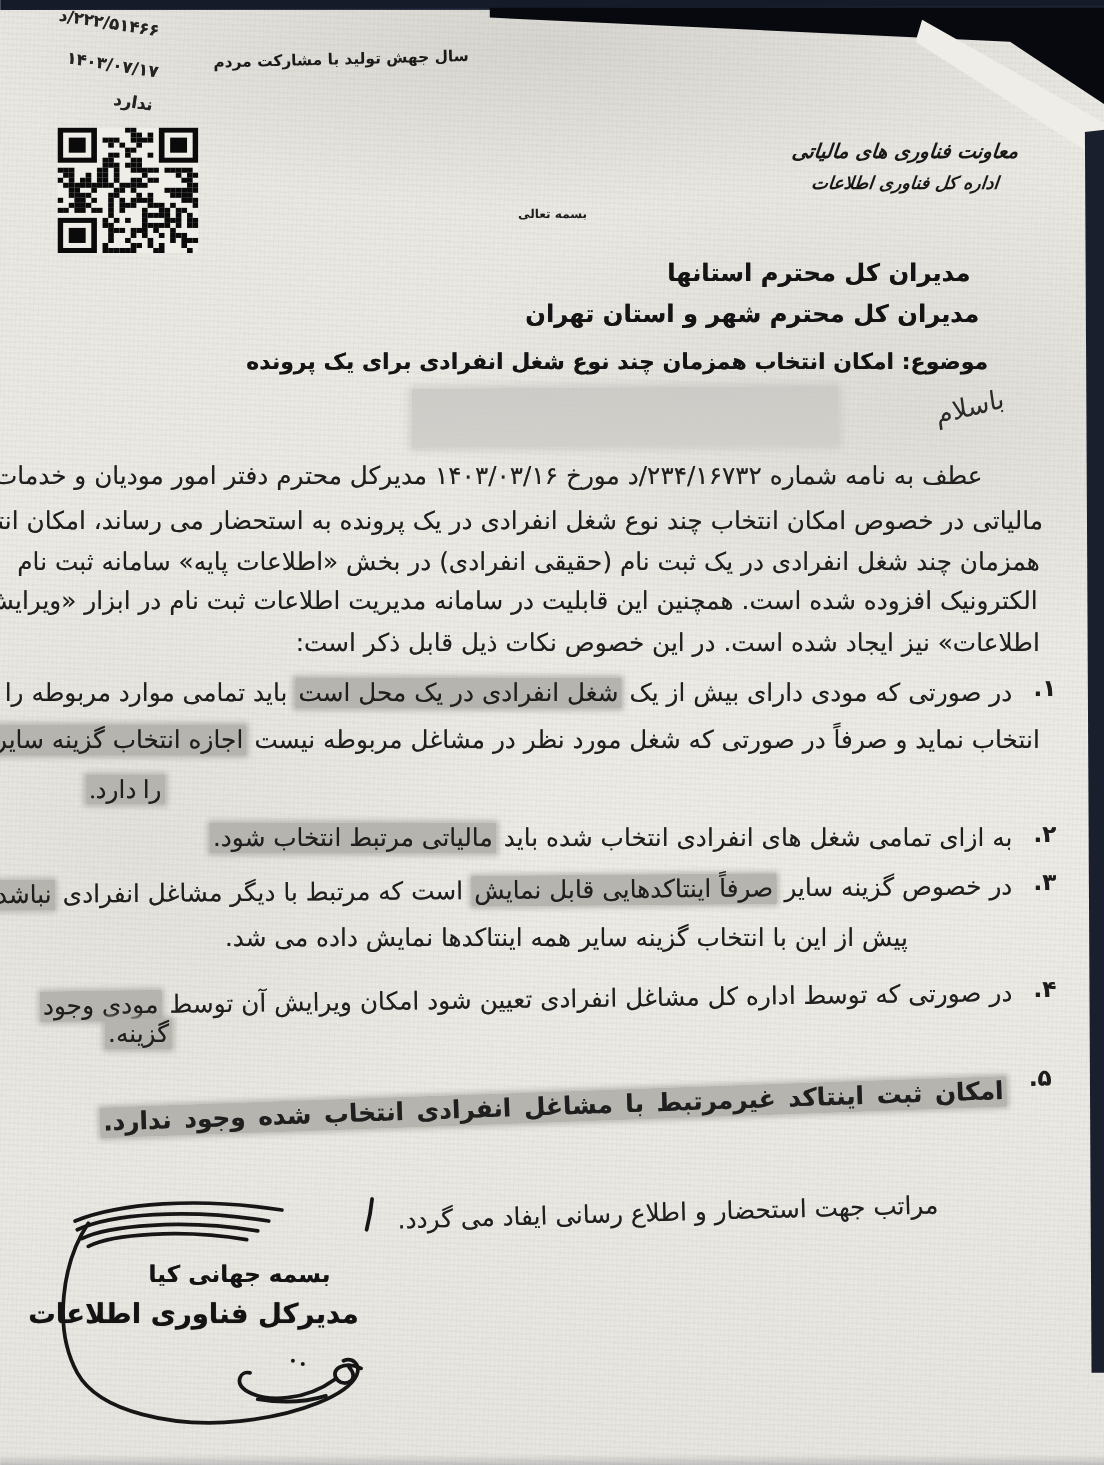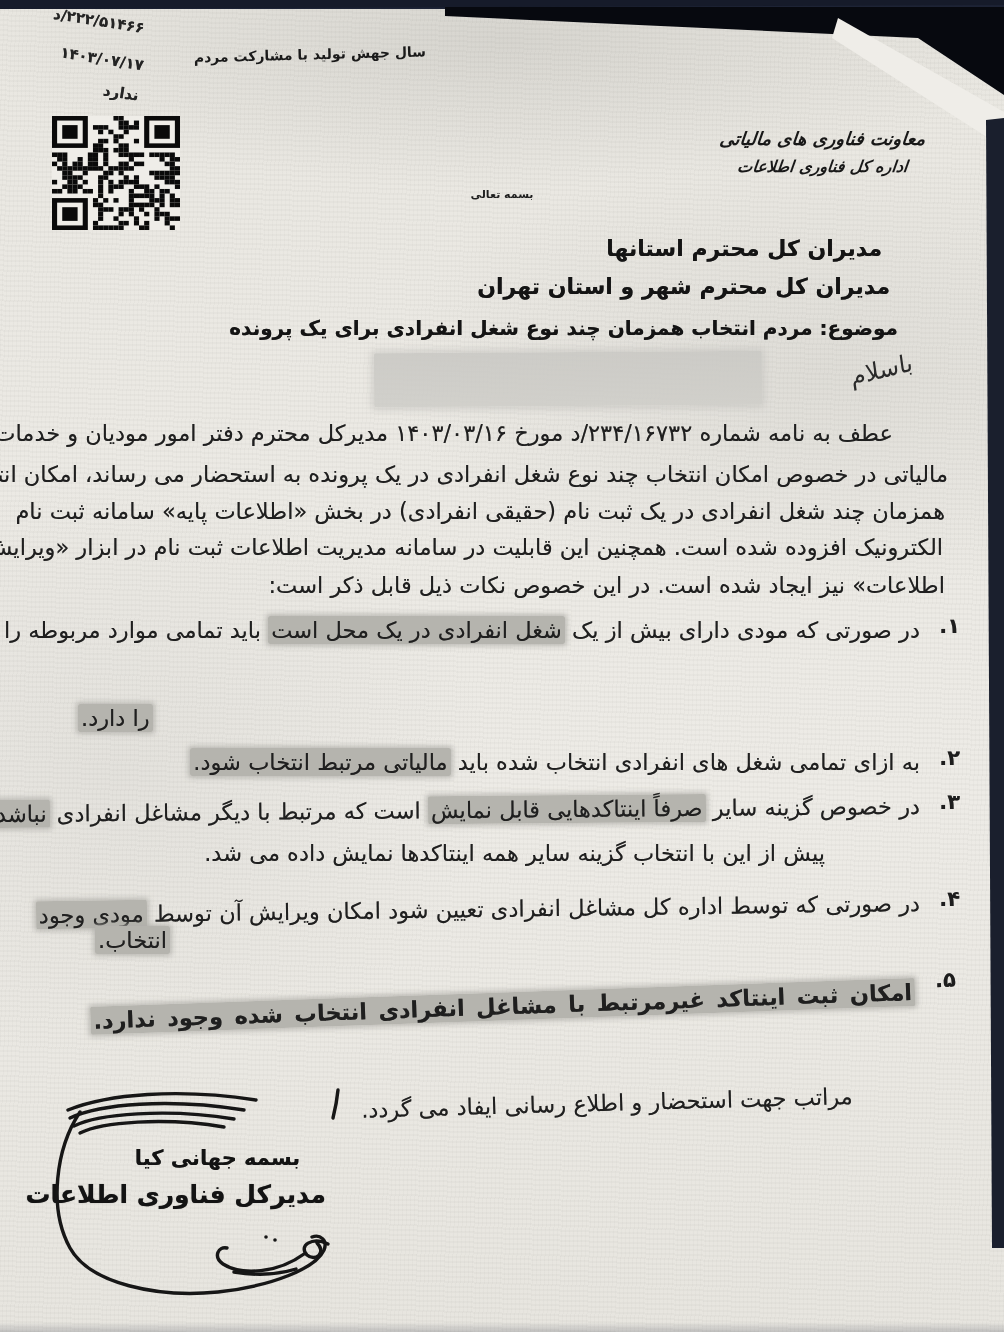--- a/index.html
+++ b/index.html
@@ -54,21 +54,21 @@
   .bl4{top:565px;right:59px;}
   .item-no{position:absolute;font-size:21px;font-weight:bold;color:#1d1d1d;
     text-shadow:0 0 .4px rgba(0,0,0,.45);}
   .no0{top:614px;right:44px;}
   .no1{top:746px;right:44px;}
   .no2{top:790px;right:44px;}
   .no3{top:887px;right:44px;}
   .no4{top:968px;right:48px;transform:rotate(-2deg);}
   .il00{top:610px;right:84px;left:85px;}
   .il01{top:653px;right:59px;left:73px;}
-  .il02{top:698px;left:78px;width:max-content;}
+  .il02{top:698px;left:78px;width:max-content;font-family:Liberation Serif, serif;}
   .il10{top:742px;right:84px;}
   .il20{top:786px;right:84px;left:80px;transform:rotate(-.5deg);transform-origin:right center;}
   .il21{top:833px;right:179px;}
   .il30{top:883px;right:84px;left:76px;transform:rotate(-.8deg);transform-origin:right center;}
   .il31{top:920px;left:95px;width:max-content;}
   .il40{top:972px;right:89px;left:90px;transform:rotate(-2deg);transform-origin:right center;
     font-weight:bold;}
   .hl{background:#b5b4ae;box-shadow:0 0 5px 2px rgba(175,174,168,.75);border-radius:2px;
     padding:1px 3px;}
   .closing{position:absolute;top:1076px;right:151px;font-size:22.5px;line-height:40px;
@@ -330,45 +330,46 @@
   <div class="letterhead">
     <div class="lh1">معاونت فناوری های مالیاتی</div>
     <div class="lh2">اداره کل فناوری اطلاعات</div>
   </div>
 
   <div class="bismillah">بسمه تعالی</div>
 
   <div class="recip recip2">مدیران کل محترم شهر و استان تهران</div>
   <div class="recip recip1">مدیران کل محترم استانها</div>
 
-  <div class="subject">موضوع: مردم انتخاب همزمان چند نوع شغل انفرادی برای یک پرونده</div>
+  <div class="subject">موضوع: امکان انتخاب همزمان چند نوع شغل انفرادی برای یک پرونده</div>
 
   <div class="smudge"></div>
   <div class="salutation">باسلام</div>
 
   <div class="tl just bl0">عطف به نامه شماره ۲۳۴/۱۶۷۳۲/د مورخ ۱۴۰۳/۰۳/۱۶ مدیرکل محترم دفتر امور مودیان و خدمات</div>
   <div class="tl just bl1">مالیاتی در خصوص امکان انتخاب چند نوع شغل انفرادی در یک پرونده به استحضار می رساند، امکان انتخاب</div>
   <div class="tl just bl2">همزمان چند شغل انفرادی در یک ثبت نام (حقیقی انفرادی) در بخش «اطلاعات پایه» سامانه ثبت نام</div>
   <div class="tl just bl3">الکترونیک افزوده شده است. همچنین این قابلیت در سامانه مدیریت اطلاعات ثبت نام در ابزار «ویرایش برخی</div>
   <div class="tl bl4">اطلاعات» نیز ایجاد شده است. در این خصوص نکات ذیل قابل ذکر است:</div>
 
   <span class="item-no no0">۱.</span>
   <div class="tl just il00"><span>در صورتی که مودی دارای بیش از یک </span><span class="hl">شغل انفرادی در یک محل است</span><span> باید تمامی موارد مربوطه را</span></div>
+  <div class="tl just il01"><span>انتخاب نماید و صرفاً در صورتی که شغل مورد نظر در مشاغل مربوطه نیست </span><span class="hl">اجازه انتخاب گزینه سایر</span></div>
   <div class="tl il02"><span class="hl">را دارد.</span></div>
 
   <span class="item-no no1">۲.</span>
   <div class="tl il10"><span>به ازای تمامی شغل های انفرادی انتخاب شده باید </span><span class="hl">مالیاتی مرتبط انتخاب شود.</span></div>
 
   <span class="item-no no2">۳.</span>
   <div class="tl just il20"><span>در خصوص گزینه سایر </span><span class="hl">صرفاً اینتاکدهایی قابل نمایش</span><span> است که مرتبط با دیگر مشاغل انفرادی </span><span class="hl">نباشد.</span></div>
   <div class="tl il21"><span>پیش از این با انتخاب گزینه سایر همه اینتاکدها نمایش داده می شد.</span></div>
 
   <span class="item-no no3">۴.</span>
   <div class="tl just il30"><span>در صورتی که توسط اداره کل مشاغل انفرادی تعیین شود امکان ویرایش آن توسط </span><span class="hl">مودی وجود</span></div>
-  <div class="tl il31"><span class="hl">انتخاب.</span></div>
+  <div class="tl il31"><span class="hl">گزینه.</span></div>
 
   <span class="item-no no4">۵.</span>
   <div class="tl just il40"><span class="hl">امکان ثبت اینتاکد غیرمرتبط با مشاغل انفرادی انتخاب شده وجود ندارد.</span></div>
 
   <div class="closing">مراتب جهت استحضار و اطلاع رسانی ایفاد می گردد.</div>
 
   <div class="sig-name">بسمه جهانی کیا</div>
   <div class="sig-title">مدیرکل فناوری اطلاعات</div>
   <svg class="sig-svg" width="340" height="215" viewBox="0 0 340 215">
     <g fill="none" stroke="#161616" stroke-width="3.4" stroke-linecap="round">

